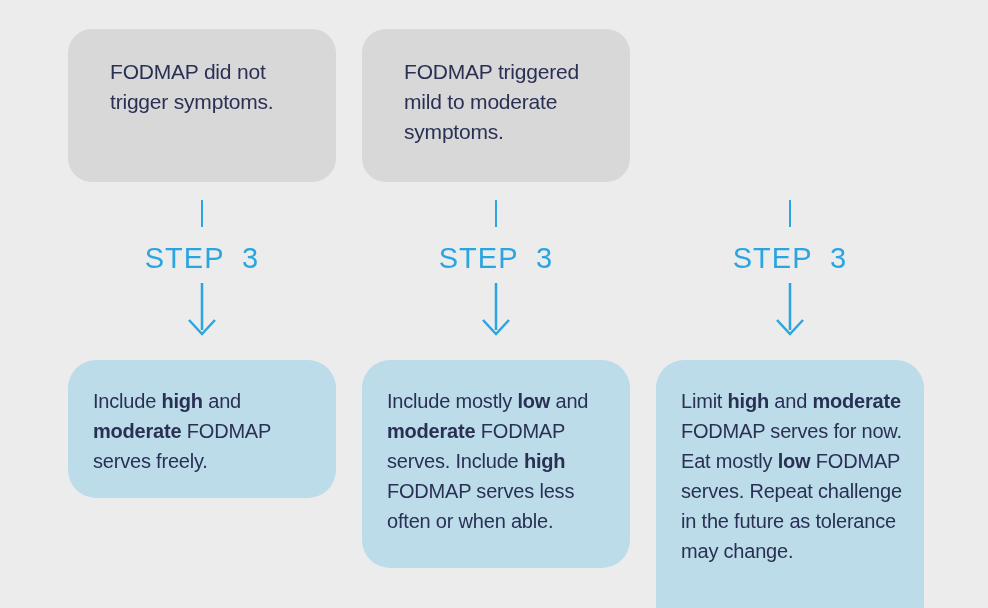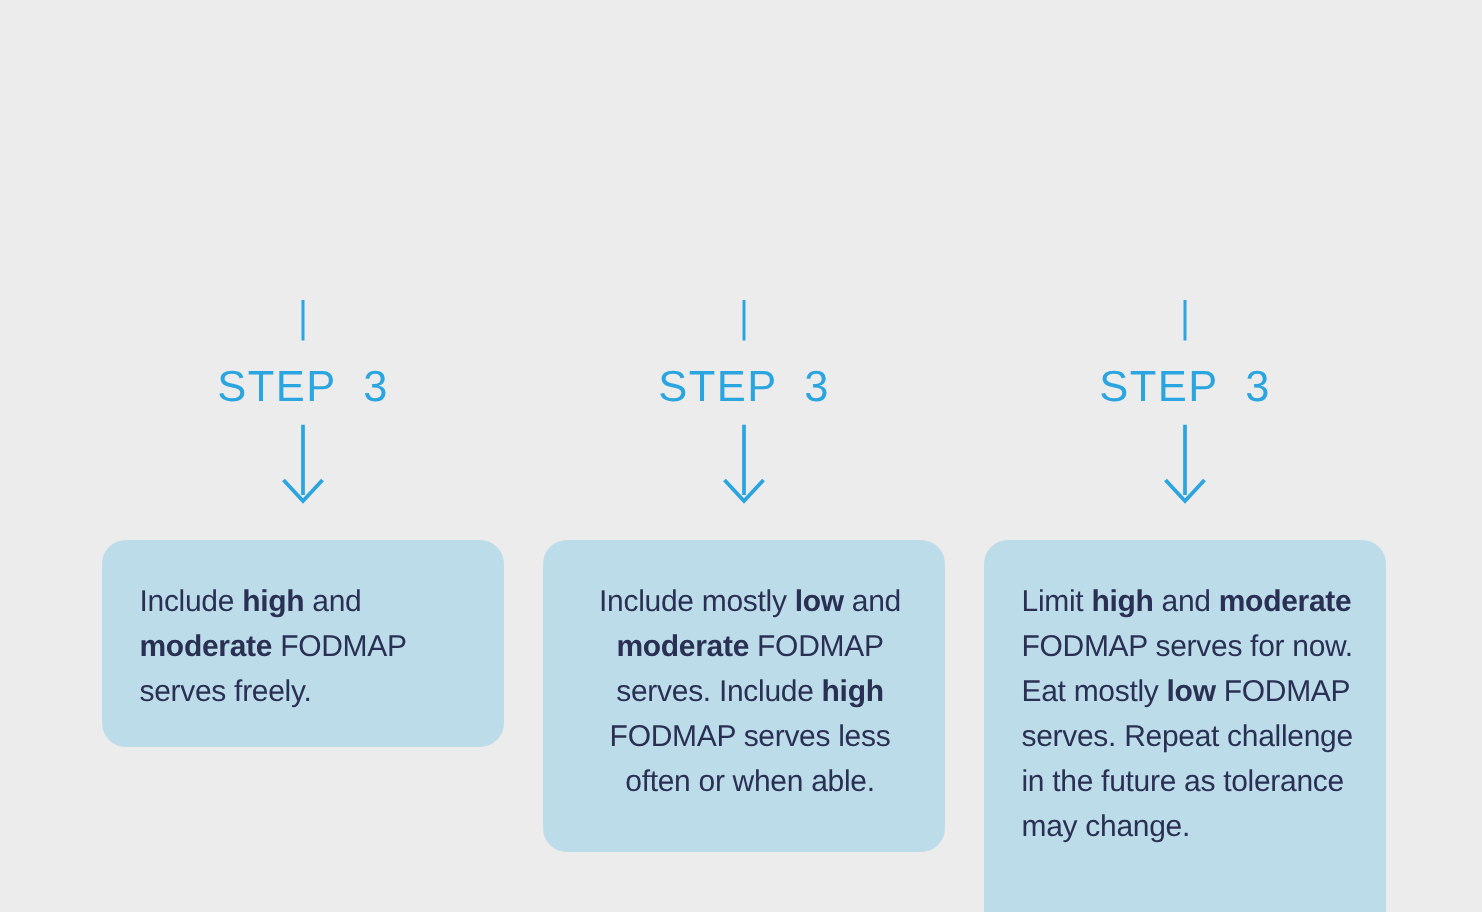--- a/index.html
+++ b/index.html
@@ -50,49 +50,55 @@
     margin-left:-15px;
     display:block;
   }
   .down-arrow line,.down-arrow polyline{
     stroke:var(--accent_blue);stroke-width:2.5;fill:none;
   }
 
   .action-box{
     position:absolute;top:360px;left:0;width:268px;
     background:var(--box_blue);
-    border-radius:16px;
+    border-radius:28px;
     padding:26px 17px 0 25px;
     color:var(--text_navy);
     font-size:20px;line-height:30px;
     letter-spacing:-0.2px;
   }
   .col-1 .action-box{height:138px;}
-  .col-2 .action-box{height:208px;text-align:center;}
+  .col-2 .action-box{height:208px;}
   .col-3 .action-box{height:272px;}
   .action-box .b{font-weight:bold;}
 </style>
 </head>
 <body>
 
 <div class="canvas">
 
   <section class="col col-1">
+    <div class="outcome-box">
+      <p>FODMAP did not trigger symptoms.</p>
+    </div>
     <div class="connector-line"></div>
     <div class="step-label">STEP  3</div>
     <svg class="down-arrow" width="30" height="54" viewBox="0 0 30 54">
       <line x1="15" y1="0" x2="15" y2="47"></line>
       <polyline points="2,37 15,51 28,37"></polyline>
     </svg>
     <div class="action-box">
       <p><span>Include </span><span class="b">high</span><span> and </span><span class="b">moderate</span><span> FODMAP serves freely.</span></p>
     </div>
   </section>
 
   <section class="col col-2">
+    <div class="outcome-box">
+      <p>FODMAP triggered mild to moderate symptoms.</p>
+    </div>
     <div class="connector-line"></div>
     <div class="step-label">STEP  3</div>
     <svg class="down-arrow" width="30" height="54" viewBox="0 0 30 54">
       <line x1="15" y1="0" x2="15" y2="47"></line>
       <polyline points="2,37 15,51 28,37"></polyline>
     </svg>
     <div class="action-box">
       <p><span>Include mostly </span><span class="b">low</span><span> and </span><span class="b">moderate</span><span> FODMAP serves. Include </span><span class="b">high</span><span> FODMAP serves less often or when able.</span></p>
     </div>
   </section>

